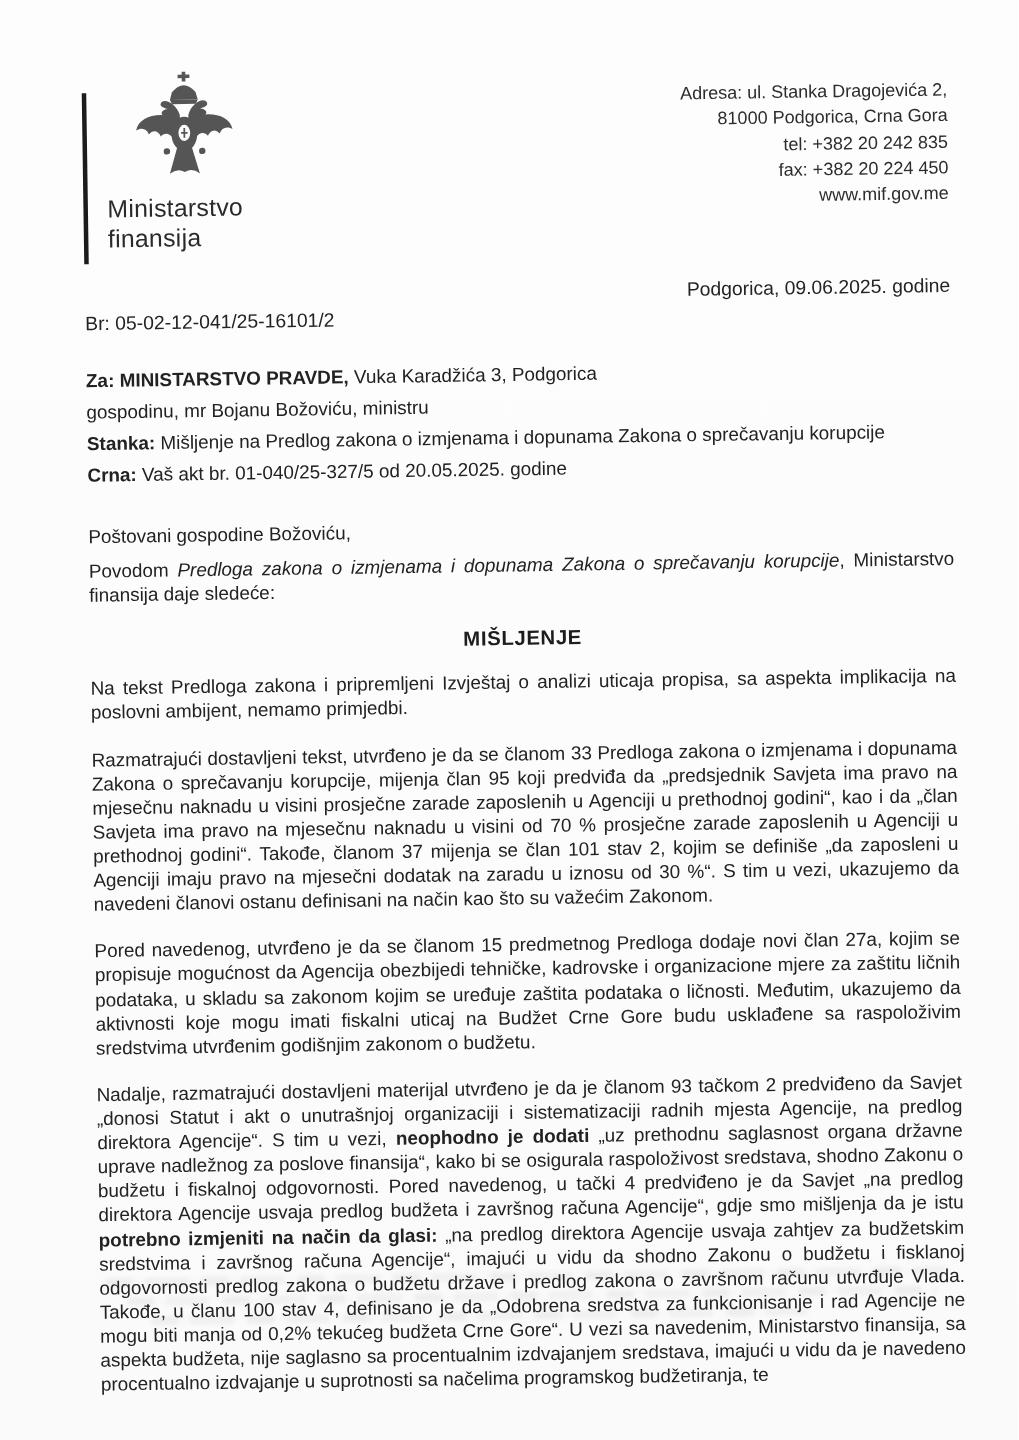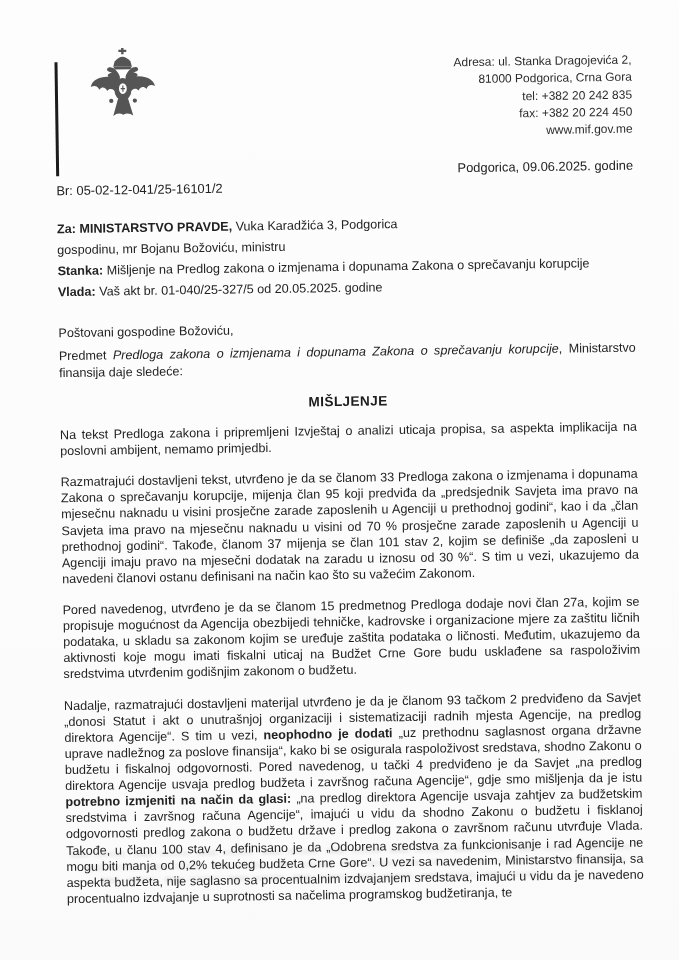--- a/index.html
+++ b/index.html
@@ -64,43 +64,47 @@
             <path d="M47 45 C28 37 8 41 5 55 C11 52 15 54 17 59 C21 54 26 56 28 61 C32 56 38 59 40 64 C42 61 45 60 47 61 Z"></path>
             <path d="M53 45 C72 37 92 41 95 55 C89 52 85 54 83 59 C79 54 74 56 72 61 C68 56 62 59 60 64 C58 61 55 60 53 61 Z"></path>
             <ellipse cx="50" cy="59" rx="12" ry="16"></ellipse>
             <path d="M43 72 L36 96 Q43 90.5 50 94.5 Q57 90.5 64 96 L57 72 Z"></path>
             <circle cx="33.5" cy="75" r="3"></circle>
             <circle cx="66.5" cy="75" r="3"></circle>
           </g>
           <ellipse cx="50" cy="58" rx="5.5" ry="7.5" fill="#fbfbfb"></ellipse>
           <path d="M47 58 L53 58 M50 53.5 L50 62.5" stroke="#3e3e3e" stroke-width="1.6" fill="none"></path>
         </svg>
+        <div class="ministry-name">
+          <div>Ministarstvo</div>
+          <div>finansija</div>
+        </div>
       </div>
       <div class="address">
         <div>Adresa: ul. Stanka Dragojevića 2,</div>
         <div>81000 Podgorica, Crna Gora</div>
         <div>tel: +382 20 242 835</div>
         <div>fax: +382 20 224 450</div>
         <div>www.mif.gov.me</div>
       </div>
     </header>
 
     <div class="dateline">Podgorica, 09.06.2025. godine</div>
     <div class="refline">Br: 05-02-12-041/25-16101/2</div>
 
     <section class="recipient">
       <div class="r-line"><span class="b">Za: MINISTARSTVO PRAVDE,</span><span> Vuka Karadžića 3, Podgorica</span></div>
       <div class="r-line">gospodinu, mr Bojanu Božoviću, ministru</div>
       <div class="r-line"><span class="b">Stanka:</span><span> Mišljenje na Predlog zakona o izmjenama i dopunama Zakona o sprečavanju korupcije</span></div>
-      <div class="r-line"><span class="b">Vlada:</span><span> Vaš akt br. 01-040/25-327/5 od 20.05.2025. godine</span></div>
+      <div class="r-line"><span class="b">Crna:</span><span> Vaš akt br. 01-040/25-327/5 od 20.05.2025. godine</span></div>
     </section>
 
     <section class="bodytext">
       <p class="salutation">Poštovani gospodine Božoviću,</p>
-      <p class="intro"><span>Predmet </span><span class="i">Predloga zakona o izmjenama i dopunama Zakona o sprečavanju korupcije</span><span>, Ministarstvo finansija daje sledeće:</span></p>
+      <p class="intro"><span>Povodom </span><span class="i">Predloga zakona o izmjenama i dopunama Zakona o sprečavanju korupcije</span><span>, Ministarstvo finansija daje sledeće:</span></p>
       <h2 class="doc-title">MIŠLJENJE</h2>
       <p class="para">Na tekst Predloga zakona i pripremljeni Izvještaj o analizi uticaja propisa, sa aspekta implikacija na poslovni ambijent, nemamo primjedbi.</p>
       <p class="para">Razmatrajući dostavljeni tekst, utvrđeno je da se članom 33 Predloga zakona o izmjenama i dopunama Zakona o sprečavanju korupcije, mijenja član 95 koji predviđa da „predsjednik Savjeta ima pravo na mjesečnu naknadu u visini prosječne zarade zaposlenih u Agenciji u prethodnoj godini“, kao i da „član Savjeta ima pravo na mjesečnu naknadu u visini od 70 % prosječne zarade zaposlenih u Agenciji u prethodnoj godini“. Takođe, članom 37 mijenja se član 101 stav 2, kojim se definiše „da zaposleni u Agenciji imaju pravo na mjesečni dodatak na zaradu u iznosu od 30 %“. S tim u vezi, ukazujemo da navedeni članovi ostanu definisani na način kao što su važećim Zakonom.</p>
       <p class="para">Pored navedenog, utvrđeno je da se članom 15 predmetnog Predloga dodaje novi član 27a, kojim se propisuje mogućnost da Agencija obezbijedi tehničke, kadrovske i organizacione mjere za zaštitu ličnih podataka, u skladu sa zakonom kojim se uređuje zaštita podataka o ličnosti. Međutim, ukazujemo da aktivnosti koje mogu imati fiskalni uticaj na Budžet Crne Gore budu usklađene sa raspoloživim sredstvima utvrđenim godišnjim zakonom o budžetu.</p>
       <p class="para"><span>Nadalje, razmatrajući dostavljeni materijal utvrđeno je da je članom 93 tačkom 2 predviđeno da Savjet „donosi Statut i akt o unutrašnjoj organizaciji i sistematizaciji radnih mjesta Agencije, na predlog direktora Agencije“. S tim u vezi, </span><span class="b">neophodno je dodati</span><span> „uz prethodnu saglasnost organa državne uprave nadležnog za poslove finansija“, kako bi se osigurala raspoloživost sredstava, shodno Zakonu o budžetu i fiskalnoj odgovornosti. Pored navedenog, u tački 4 predviđeno je da Savjet „na predlog direktora Agencije usvaja predlog budžeta i završnog računa Agencije“, gdje smo mišljenja da je istu </span><span class="b">potrebno izmjeniti na način da glasi:</span><span> „na predlog direktora Agencije usvaja zahtjev za budžetskim sredstvima i završnog računa Agencije“, imajući u vidu da shodno Zakonu o budžetu i fisklanoj odgovornosti predlog zakona o budžetu države i predlog zakona o završnom računu utvrđuje Vlada. Takođe, u članu 100 stav 4, definisano je da „Odobrena sredstva za funkcionisanje i rad Agencije ne mogu biti manja od 0,2% tekućeg budžeta Crne Gore“. U vezi sa navedenim, Ministarstvo finansija, sa aspekta budžeta, nije saglasno sa procentualnim izdvajanjem sredstava, imajući u vidu da je navedeno procentualno izdvajanje u suprotnosti sa načelima programskog budžetiranja, te</span></p>
     </section>
 
     <div class="bleed">
       <div class="bleed-line"></div>
       <div class="bleed-line"></div>

